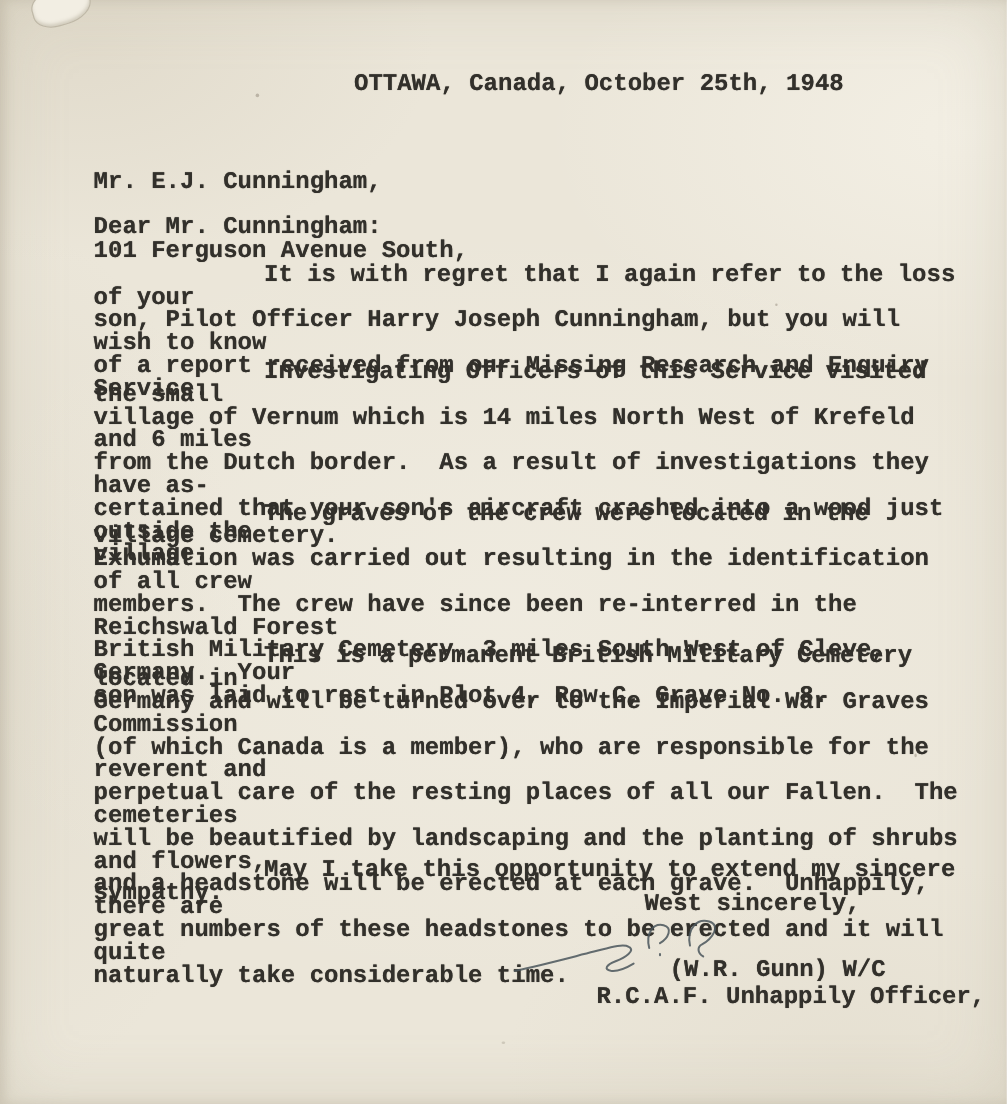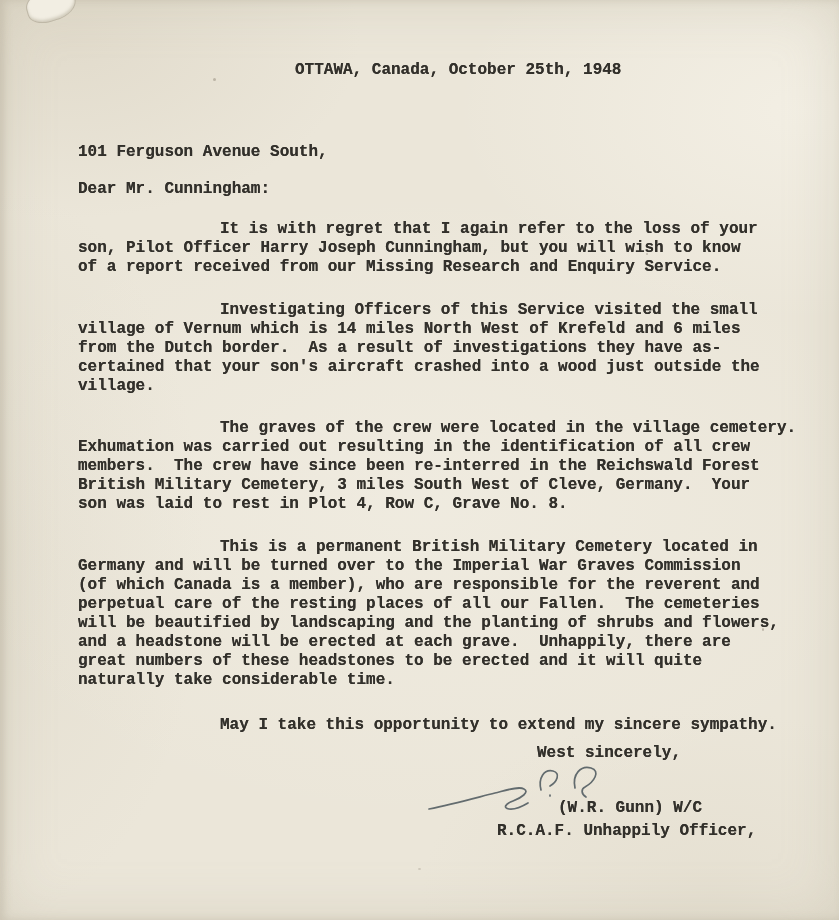--- a/index.html
+++ b/index.html
@@ -14,21 +14,21 @@
       radial-gradient(ellipse 420px 260px at 8% 4%, rgba(205,196,176,.32), transparent 70%),
       radial-gradient(ellipse 500px 300px at 96% 12%, rgba(249,246,237,.55), transparent 70%),
       radial-gradient(ellipse 650px 420px at 50% 55%, rgba(246,243,234,.38), transparent 75%),
       radial-gradient(ellipse 280px 520px at 1% 60%, rgba(198,190,170,.18), transparent 70%),
       radial-gradient(ellipse 420px 260px at 85% 97%, rgba(208,200,180,.20), transparent 70%);
     box-shadow: inset 0 0 55px rgba(170,160,138,.28), inset 4px 0 9px rgba(150,140,118,.26);
   }
   .txt{
     position:absolute;
     color:#32302b;
-    font-size:16px;
+    font-size:20px;
     font-weight:700;
     line-height:19px;
     letter-spacing:0px;
     white-space:pre-wrap;
     text-shadow:0 0 .6px rgba(50,47,42,.85);
   }
   .para{left:78px;width:730px;}
   .indent{text-indent:142px;}
   .dateline{top:61px;left:295px;}
   .address{top:105px;left:78px;}
@@ -63,20 +63,21 @@
 
   <div class="tear"></div>
   <div class="speck s1"></div>
   <div class="speck s2"></div>
   <div class="speck s3"></div>
   <div class="speck s4"></div>
 
   <div class="txt dateline">OTTAWA, Canada, October 25th, 1948</div>
 
   <div class="txt address">
+    <div>Mr. E.J. Cunningham,</div>
     <div>101 Ferguson Avenue South,</div>
   </div>
 
   <div class="txt para indent p1">It is with regret that I again refer to the loss of your
 son, Pilot Officer Harry Joseph Cunningham, but you will wish to know
 of a report received from our Missing Research and Enquiry Service.</div>
 
   <div class="txt salutation">Dear Mr. Cunningham:</div>
   <div class="txt para indent p2">Investigating Officers of this Service visited the small
 village of Vernum which is 14 miles North West of Krefeld and 6 miles

